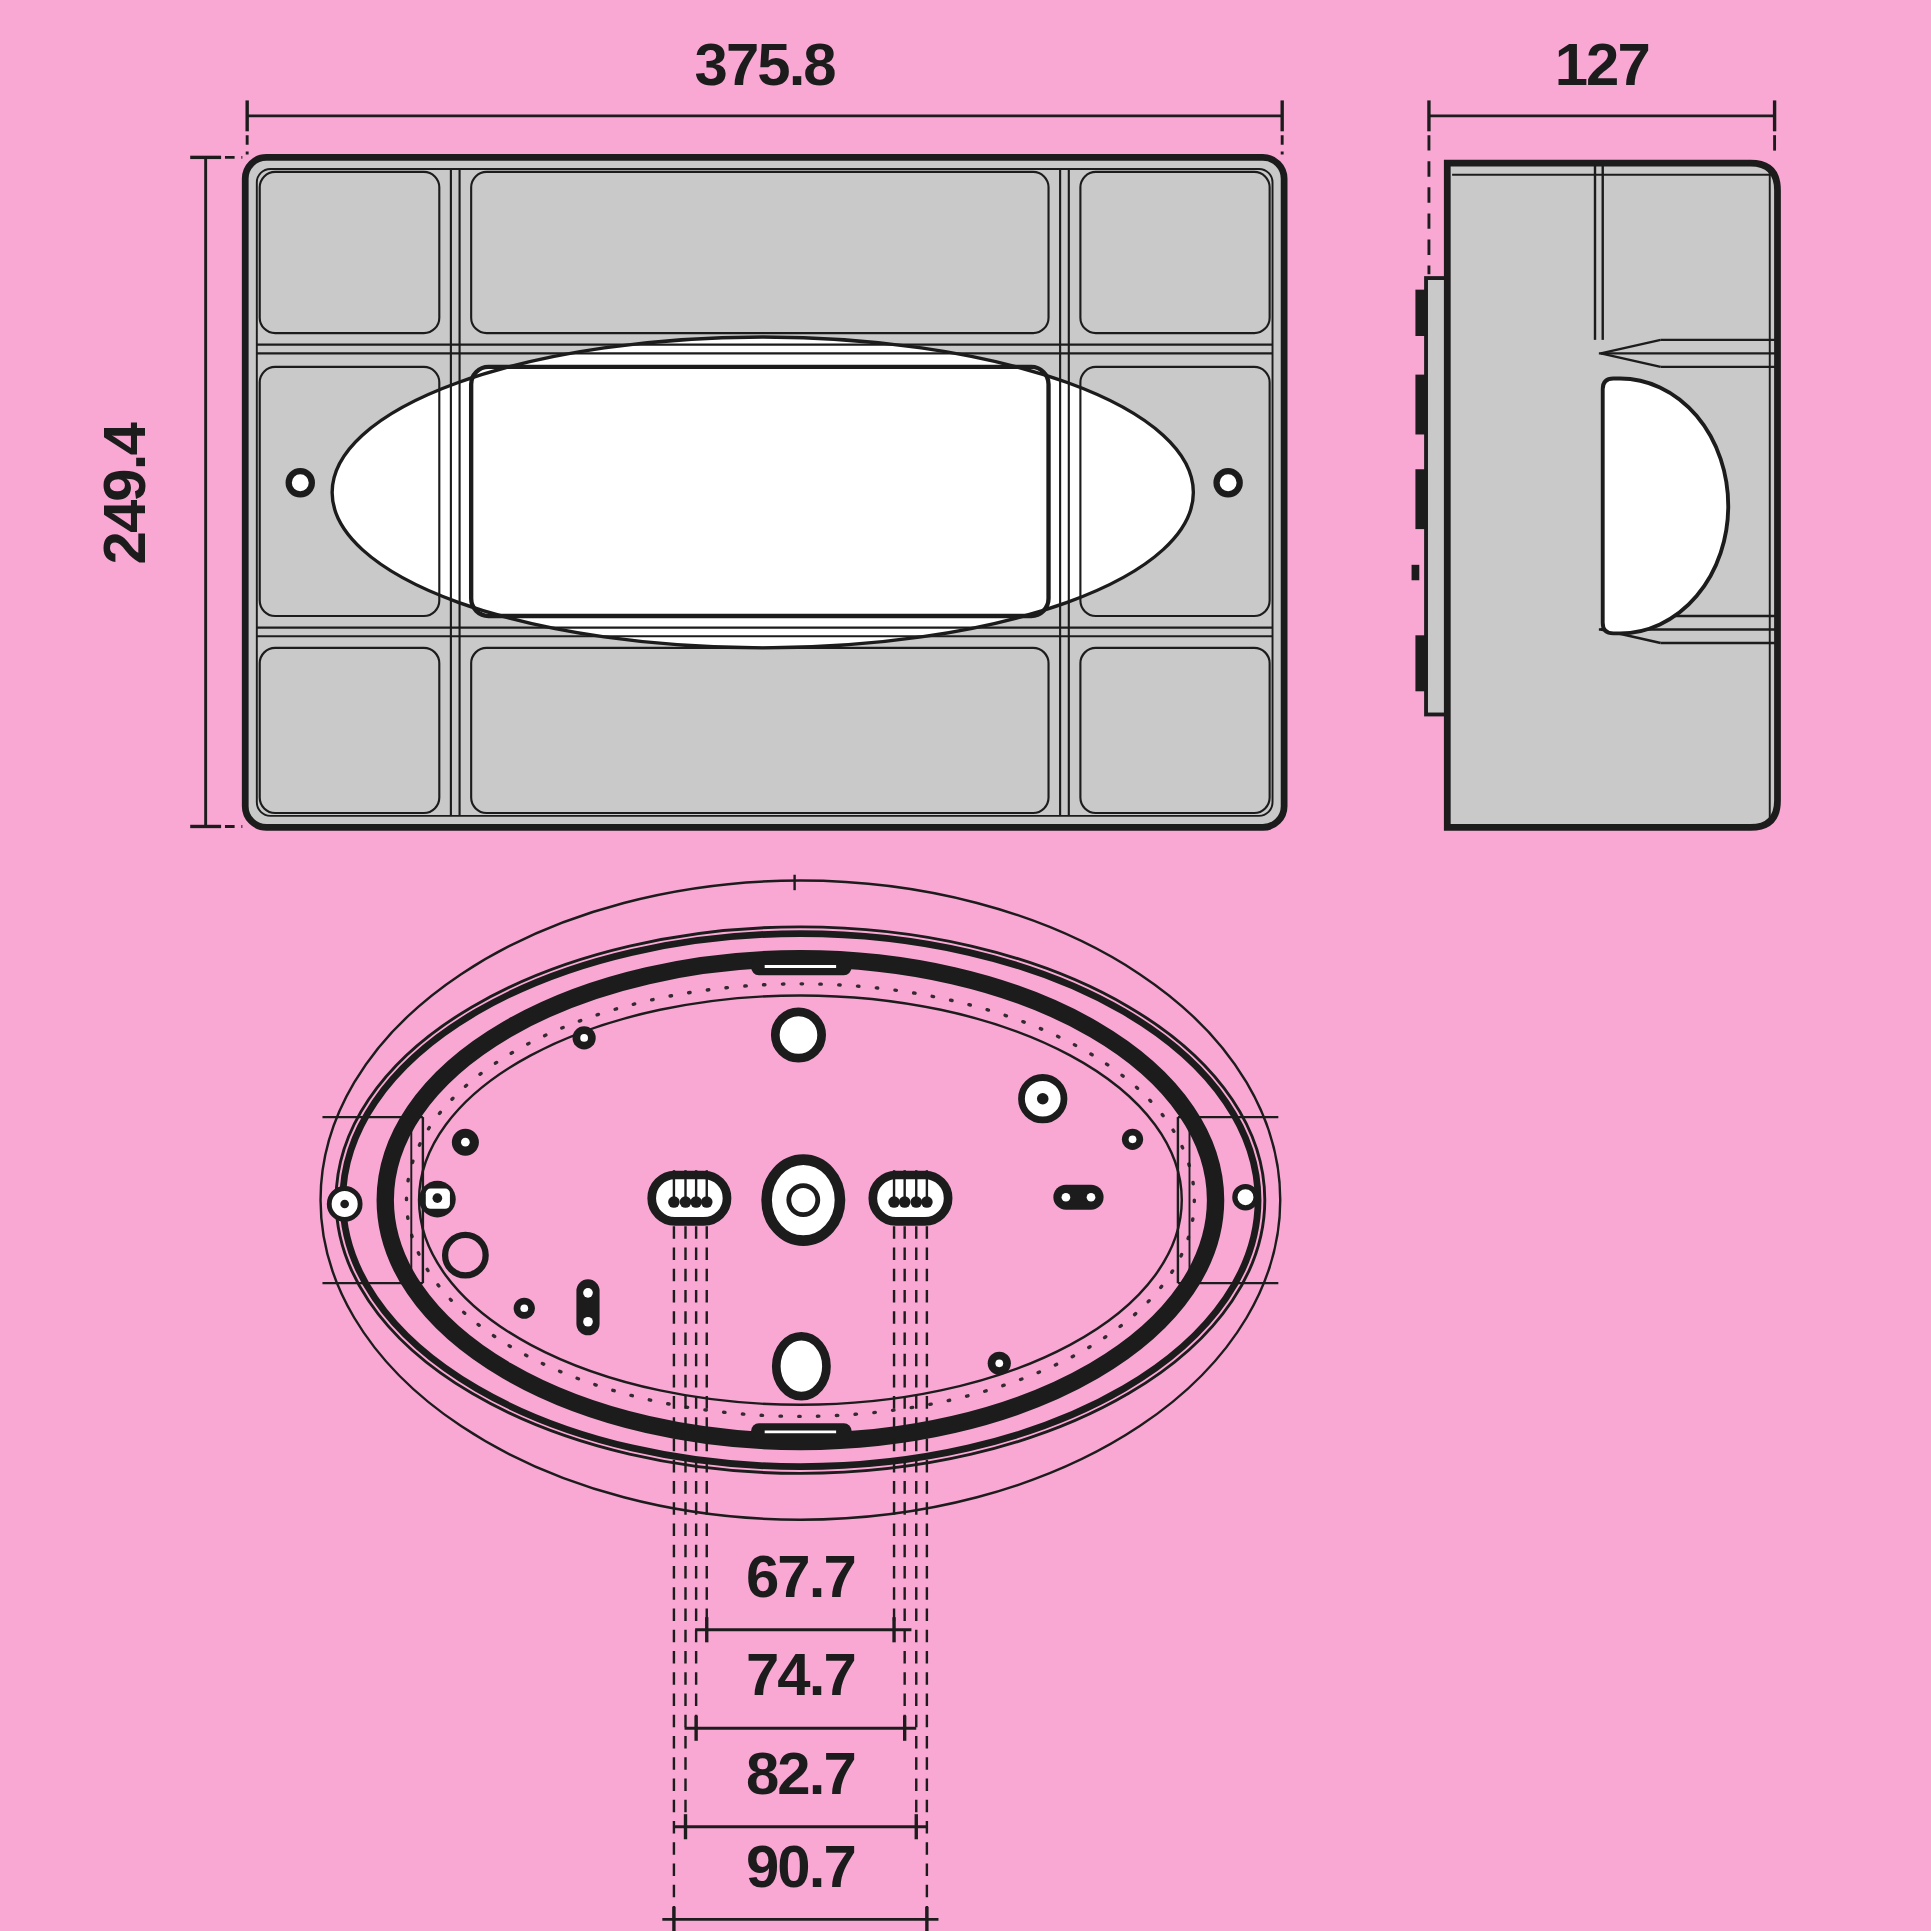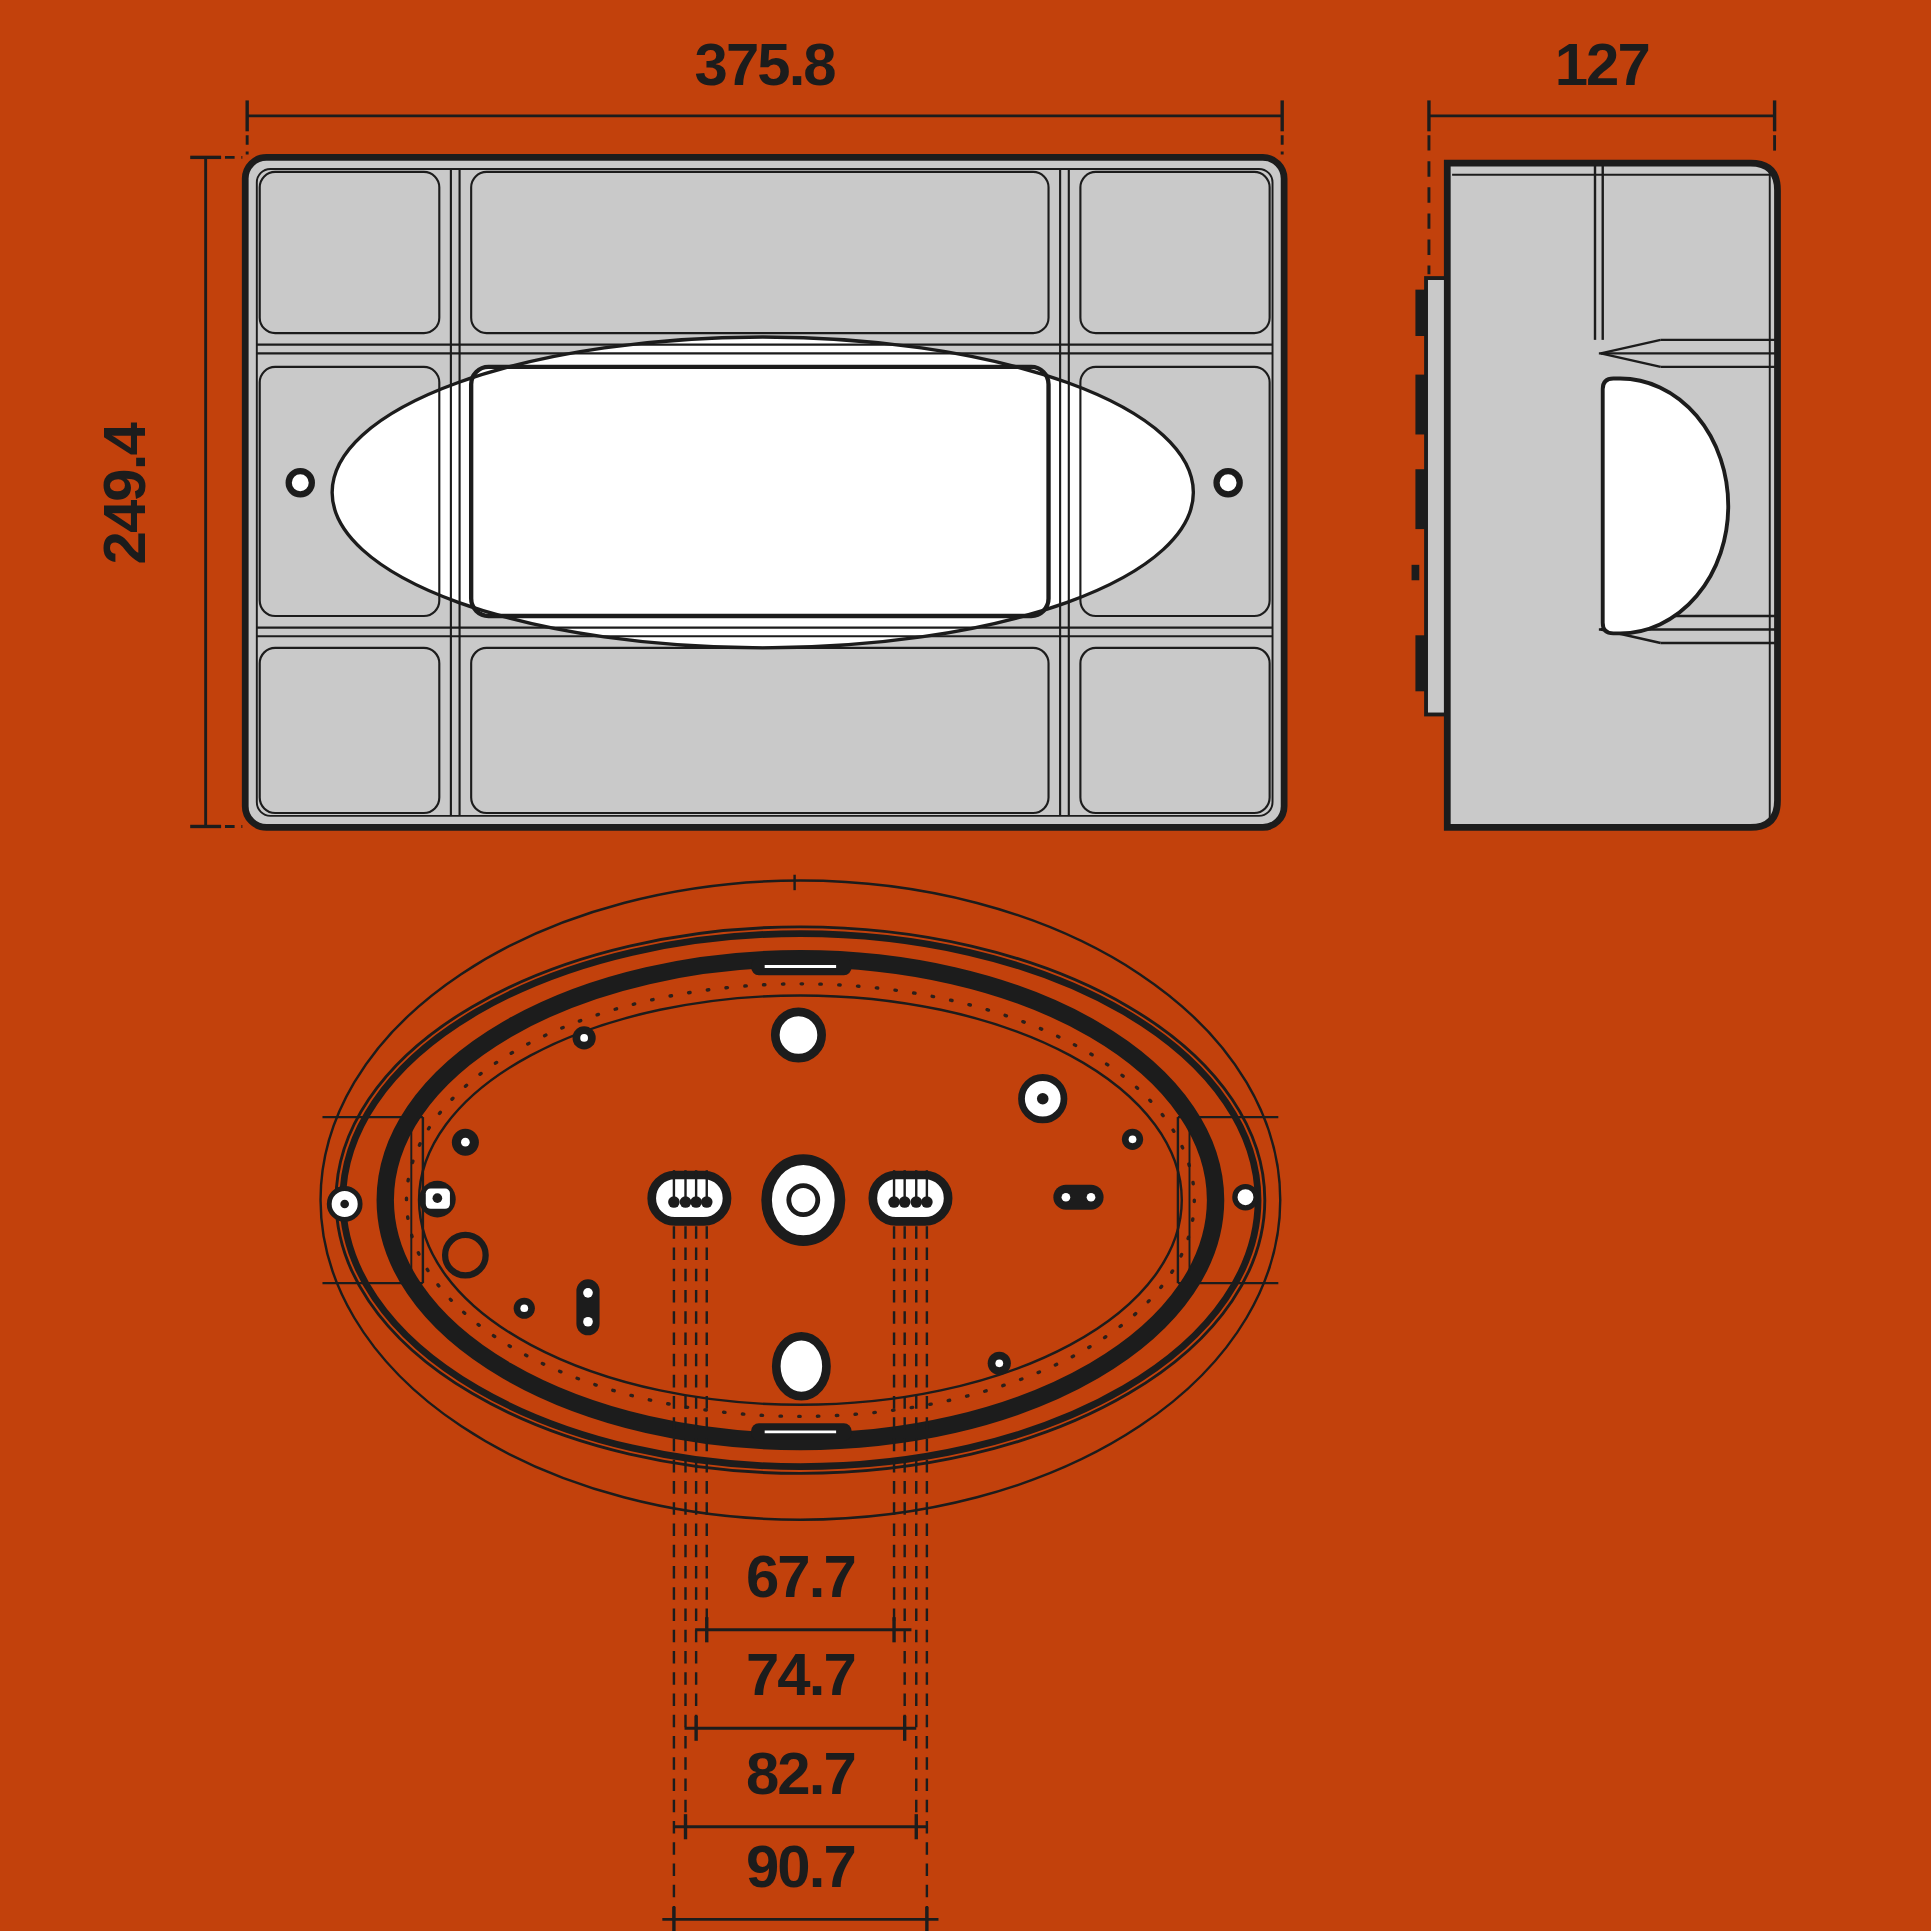--- a/index.html
+++ b/index.html
@@ -1,19 +1,19 @@
 <!DOCTYPE html>
 <html><head>
 <meta charset="utf-8">
 <style>
   html,body{
     margin:0;padding:0;background:#ffffff;width:1931px;height:1931px;
     font-family:"Liberation Sans", sans-serif;
   }
-  #stage{position:relative;width:1931px;height:1931px;background:#c2410c;overflow:hidden;}
+  #stage{position:relative;width:1931px;height:1931px;background:#f9a8d4;overflow:hidden;}
   svg{position:absolute;left:0;top:0;}
   .dim-text{
     font-family:"Liberation Sans", sans-serif;
     font-size:62px;font-weight:700;letter-spacing:-2px;fill:#1c1c1c;
   }
   .ln{stroke:#1c1c1c;fill:none;}
   .body-fill{fill:#c9c9c9;}
   .white-fill{fill:#ffffff;}
   .blk{fill:#1c1c1c;}
 </style>

